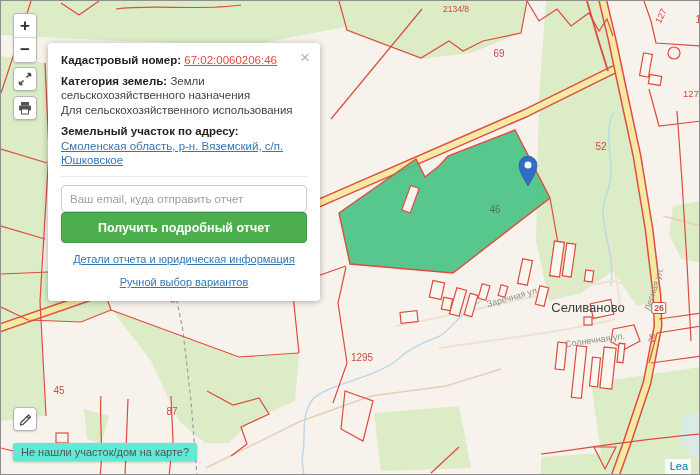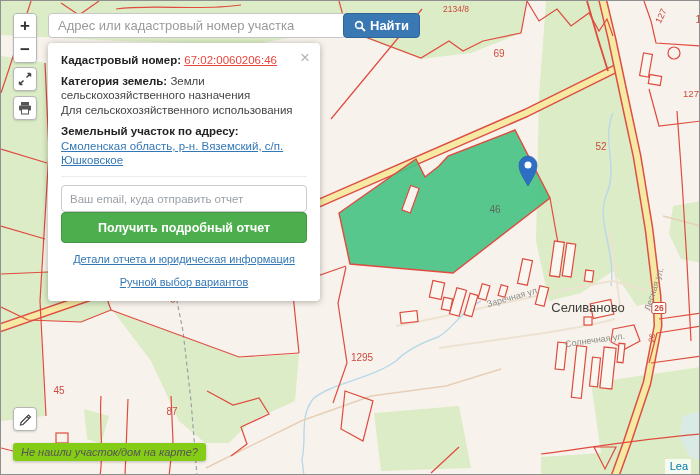--- a/index.html
+++ b/index.html
@@ -54,22 +54,22 @@
   .card hr{border:none;border-top:1px solid #ececec;margin:8px 0;}
   .card input{width:100%;height:27px;border:1px solid #ccc;border-radius:4px;
     padding:0 8px;font-size:11.5px;color:#333;outline:none;
     font-family:"Liberation Sans",sans-serif;}
   .card input::placeholder{color:#9aa0a6;}
   .btn-report{width:100%;height:31px;border:1px solid #449544;
     border-radius:4px;background:#4cae4c;color:#fff;font-size:12.5px;font-weight:bold;
     cursor:pointer;font-family:"Liberation Sans",sans-serif;}
   .card .center-link{display:block;text-align:center;font-size:11px;margin-top:9px;}
   
-  .tooltip{left:12px;top:442px;background:#84cc16;border-radius:3px;
-    box-shadow:0 1px 3px rgba(0,0,0,.25);padding:3px 8px;font-size:11px;color:#555;font-style:italic;}
+  .tooltip{left:12px;top:442px;background:#5eead4;border-radius:3px;
+    box-shadow:0 1px 3px rgba(0,0,0,.25);padding:3px 8px;font-size:11px;color:#555;}
   
   .attr{right:8px;bottom:0;background:rgba(255,255,255,.75);padding:1px 3px 2px 5px;
     font-size:11px;color:#0078A8;}
   .icon-svg{display:block;}
 </style>
 </head>
 <body>
 
 <div class="viewport">
 
@@ -225,30 +225,20 @@
   </div>
 
   <div class="ui ctl sq" style="top:95px;">
     <svg class="icon-svg" width="14" height="14" viewBox="0 0 14 14">
       <rect x="3" y="1" width="8" height="3.5" fill="#555"></rect>
       <rect x="1" y="4.5" width="12" height="5" rx="1" fill="#555"></rect>
       <rect x="3.5" y="8" width="7" height="5" fill="#fff" stroke="#555" stroke-width="1"></rect>
     </svg>
   </div>
 
-  <div class="ui searchbar">
-    <input type="text" placeholder="Адрес или кадастровый номер участка" style="">
-    <button class="btn-find">
-      <svg width="12" height="12" viewBox="0 0 12 12">
-        <circle cx="5" cy="5" r="3.4" fill="none" stroke="#fff" stroke-width="1.6"></circle>
-        <line x1="7.6" y1="7.6" x2="11" y2="11" stroke="#fff" stroke-width="1.8"></line>
-      </svg>
-      <span>Найти</span>
-    </button>
-  </div>
 
   <div class="ui card">
     <span class="close">×</span>
     <div class="row">
       <b>Кадастровый номер:</b>
       <span class="link-red">67:02:0060206:46</span>
     </div>
     <div class="row">
       <b>Категория земель:</b>
       <span>Земли сельскохозяйственного назначения</span><br>

